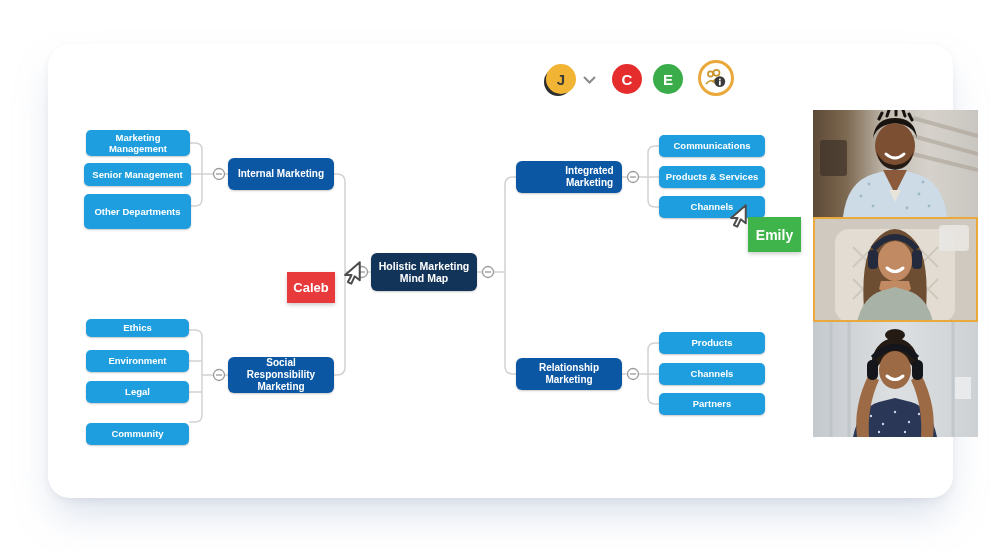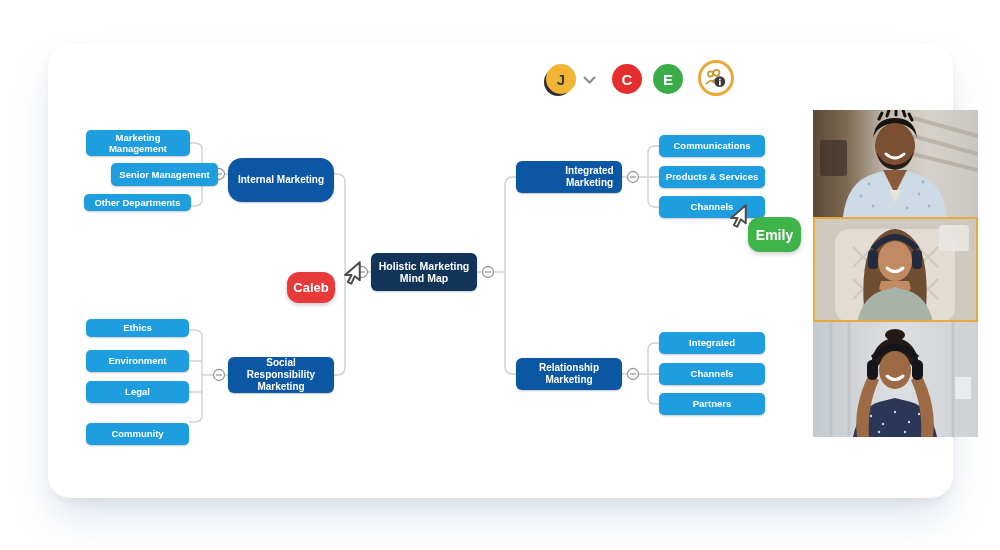--- a/index.html
+++ b/index.html
@@ -31,43 +31,43 @@
 
   
   .node { position:absolute; display:flex; flex-direction:column; align-items:center; justify-content:center;
           text-align:center; color:#fff; font-weight:bold; line-height:1.18; cursor:pointer;
           box-shadow:0 1px 2px rgba(0,0,0,0.22); padding:0 4px; }
   .child  { background:#1e9ede; font-size:9.5px; border-radius:5px; }
   .parent { background:#0b57a4; font-size:10px;  border-radius:6px; }
   .centerNode { background:#133459; font-size:10.5px; border-radius:6px; }
 
   .n-mktmgmt  { left:86px;  top:130px; width:104px; height:26px; }
-  .n-senior   { left:84px;  top:163px; width:107px; height:23px;margin-left:27px; }
-  .n-otherdep { left:84px;  top:194px; width:107px; height:17px; }
-  .n-internal { left:228px; top:158px; width:106px; height:44px;border-radius:14px; }
+  .n-senior   { left:84px;  top:163px; width:107px; height:23px; }
+  .n-otherdep { left:84px;  top:194px; width:107px; height:35px; }
+  .n-internal { left:228px; top:158px; width:106px; height:32px; }
   .n-ethics   { left:86px;  top:319px; width:103px; height:18px; }
   .n-environ  { left:86px;  top:350px; width:103px; height:22px; }
   .n-legal    { left:86px;  top:381px; width:103px; height:22px; }
   .n-commun   { left:86px;  top:411px; width:103px; height:22px;margin-top:12px; }
   .n-social   { left:228px; top:357px; width:106px; height:36px; }
   .n-center   { left:371px; top:253px; width:106px; height:38px; }
   .n-integr   { left:516px; top:161px; width:106px; height:32px;padding-left:45px; }
   .n-comms    { left:659px; top:135px; width:106px; height:22px; }
   .n-prodserv { left:659px; top:166px; width:106px; height:22px; }
   .n-chantop  { left:659px; top:196px; width:106px; height:22px; }
   .n-relation { left:516px; top:358px; width:106px; height:32px; }
   .n-custom   { left:659px; top:332px; width:106px; height:22px; }
   .n-chanbot  { left:659px; top:363px; width:106px; height:22px; }
   .n-partners { left:659px; top:393px; width:106px; height:22px; }
 
   .connectors { position:absolute; left:0; top:0; pointer-events:none; }
   .connectors .toggle { pointer-events:auto; cursor:pointer; }
 
   
-  .cursor-label { position:absolute; border-radius:12px; color:#fff; font-weight:bold;
+  .cursor-label { position:absolute; border-radius:0; color:#fff; font-weight:bold;
                   display:flex; align-items:center; justify-content:center;
                   box-shadow:0 2px 4px rgba(0,0,0,0.2); }
   .caleb-label { left:287px; top:272px; width:48px; height:31px; background:#e8393b; font-size:13px; }
   .emily-label { left:748px; top:217px; width:53px; height:35px; background:#3fb44a; font-size:14px; }
   .cursor-arrow { position:absolute; width:27px; height:27px; }
   .caleb-cursor { left:335px; top:260px; }
   .emily-cursor { left:721px; top:203px; }
 
   
   .video-strip { position:absolute; left:813px; top:110px; width:165px; }
@@ -145,21 +145,21 @@
     <span>Holistic Marketing</span>
     <span>Mind Map</span>
   </div>
 
   <div class="node parent n-integr">Integrated Marketing</div>
   <div class="node child n-comms">Communications</div>
   <div class="node child n-prodserv">Products &amp; Services</div>
   <div class="node child n-chantop">Channels</div>
 
   <div class="node parent n-relation">Relationship Marketing</div>
-  <div class="node child n-custom">Integrated</div>
+  <div class="node child n-custom">Products</div>
   <div class="node child n-chanbot">Channels</div>
   <div class="node child n-partners">Partners</div>
 
   <div class="cursor-label caleb-label">Caleb</div>
   <svg class="cursor-arrow caleb-cursor" viewBox="0 0 24 24">
     <path d="M22,2 L22,18 L17.5,14.5 L14.5,21 L11.5,19.6 L14.7,13.3 L9,13.3 Z" fill="#ffffff" stroke="#4d4d4d" stroke-width="1.8" stroke-linejoin="round"></path>
   </svg>
 
   <div class="cursor-label emily-label">Emily</div>
   <svg class="cursor-arrow emily-cursor" viewBox="0 0 24 24">

